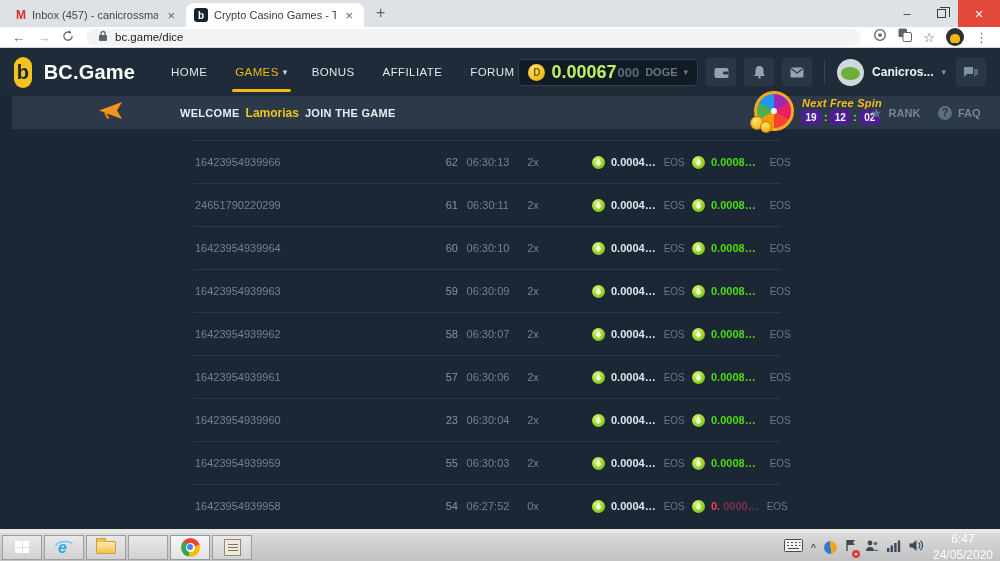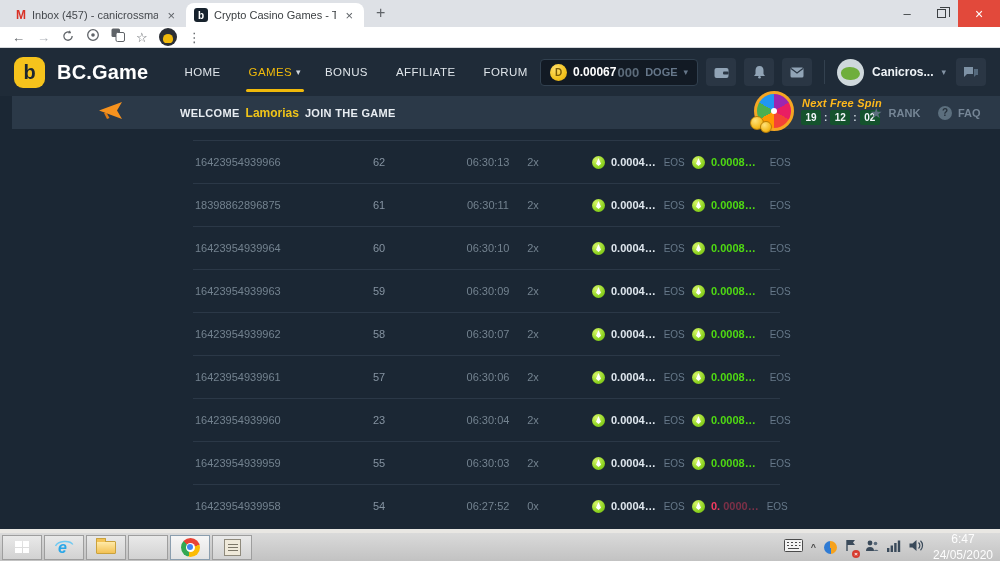--- a/index.html
+++ b/index.html
@@ -37,21 +37,21 @@
   .logo-ico { width: 31px; height: 31px; background: #f6c31c; border-radius: 9px; display: flex; align-items: center; justify-content: center; color: #1c2630; font-size: 20px; font-weight: bold; }
   .brand { color: #fff; font-size: 20px; font-weight: bold; margin-left: 12px; letter-spacing: .2px; }
   .mainnav { display: flex; align-items: center; margin-left: 36px; gap: 24px; }
   .nav-link { color: #dfe5ea; font-size: 11.5px; font-weight: normal; letter-spacing: .4px; position: relative; display: flex; align-items: center; gap: 4px; cursor: pointer; }
   .nav-link.active { color: #f0b90b; }
   .nav-link.active::after { content: ""; position: absolute; left: -3px; right: -3px; bottom: -14px; height: 3px; background: #f0b90b; border-radius: 2px; }
   .nav-caret { font-size: 9px; color: #cfd6dd; }
   .header-right { margin-left: auto; display: flex; align-items: center; gap: 8px; }
   .balance-pill { height: 27px; background: #121a24; border: 1px solid #31404f; border-radius: 4px; display: flex; align-items: center; gap: 6px; padding: 0 9px; }
   .doge-coin { width: 17px; height: 17px; border-radius: 50%; background: radial-gradient(circle at 35% 30%, #ffdf6b, #f2c21d 60%, #d9a514); color: #7a5b05; font-size: 10px; font-weight: bold; display: flex; align-items: center; justify-content: center; }
-  .bal-main { color: #ffffff; font-size: 12px; font-weight: bold; }
+  .bal-main { color: #bef264; font-size: 18px; font-weight: bold; }
   .bal-dim { color: #5c6b7a; font-size: 13px; font-weight: bold; margin-left: -5px; }
   .bal-cur { color: #66778a; font-size: 11px; font-weight: bold; }
   .pill-caret { color: #66778a; font-size: 9px; }
   .hd-icobtn { width: 30px; height: 28px; background: #2a3644; border-radius: 4px; display: flex; align-items: center; justify-content: center; }
   .hd-sep { width: 1px; height: 24px; background: #33414f; margin: 0 4px; }
   .user-avatar { width: 27px; height: 27px; border-radius: 50%; background: #cfd8dc; position: relative; overflow: hidden; }
   .user-avatar::after { content: ""; position: absolute; left: 4px; top: 8px; width: 19px; height: 13px; background: #6fae3c; border-radius: 45% 55% 50% 50%; }
   .user-name { color: #eef3f7; font-size: 12px; font-weight: bold; }
   .user-caret { color: #8494a5; font-size: 9px; margin-right: 2px; }
 
@@ -62,33 +62,33 @@
   .bn-welcome, .bn-join { color: #e8edf2; font-size: 11px; font-weight: bold; letter-spacing: .3px; }
   .bn-player { color: #f0c419; font-size: 12px; font-weight: bold; }
   .spin-wheel { position: absolute; left: 742px; top: -5px; width: 40px; height: 40px; border-radius: 50%; border: 3px solid #f5a623;
     background: conic-gradient(#9c27b0 0 60deg, #e91e63 0 120deg, #f44336 0 180deg, #ff9800 0 240deg, #4caf50 0 300deg, #2196f3 0 360deg); }
   .spin-wheel::after { content: ""; position: absolute; left: 14px; top: 14px; width: 6px; height: 6px; border-radius: 50%; background: #fff; }
   .spin-coin { position: absolute; border-radius: 50%; background: radial-gradient(circle at 35% 30%, #ffe27a, #f5b91c 65%, #cf8f0a); border: 1px solid #b97e08; }
   .spin-coin.c1 { left: 738px; top: 20px; width: 14px; height: 14px; }
   .spin-coin.c2 { left: 748px; top: 25px; width: 12px; height: 12px; }
   .spin-label { position: absolute; left: 790px; top: 1px; color: #ffb81c; font-size: 11px; font-weight: bold; font-style: italic; letter-spacing: .2px; }
   .spin-timer { position: absolute; left: 789px; top: 14px; display: flex; align-items: center; gap: 3px; }
-  .timer-box { width: 20px; height: 15px; background: #14532d; border-radius: 2px; color: #f2f6fa; font-size: 10px; font-weight: bold; display: flex; align-items: center; justify-content: center; }
+  .timer-box { width: 20px; height: 15px; background: #4c1d95; border-radius: 2px; color: #f2f6fa; font-size: 10px; font-weight: bold; display: flex; align-items: center; justify-content: center; }
   .timer-sep { color: #cdd6de; font-size: 10px; font-weight: bold; }
   .bn-rank { position: absolute; left: 858px; top: 0; height: 33px; display: flex; align-items: center; gap: 6px; }
   .bn-faq { position: absolute; left: 926px; top: 0; height: 33px; display: flex; align-items: center; gap: 6px; }
   .rank-star { color: #5c6f7e; font-size: 14px; }
   .faq-circle { width: 14px; height: 14px; border-radius: 50%; background: #5c6f7e; color: #26313c; font-size: 10px; font-weight: bold; display: flex; align-items: center; justify-content: center; }
   .bn-graylabel { color: #76московski8696; color: #768696; font-size: 11px; font-weight: bold; }
 
   
   .bets-table { position: absolute; top: 92px; left: 193px; width: 587px; }
   .bet-row { display: grid; grid-template-columns: 180px 85px 60px 30px 144px auto; align-items: center; height: 43px; border-top: 1px solid #2b3847; font-size: 11px; }
   .c-id { color: #73828f; padding-left: 2px; }
-  .c-roll { color: #8593a1; text-align: left; }
+  .c-roll { color: #8593a1; text-align: right; }
   .c-time { color: #73828f; text-align: center; }
   .c-mult { color: #73828f; text-align: center; }
   .c-bet, .c-profit { display: flex; align-items: center; gap: 6px; }
   .c-bet { padding-left: 44px; }
   .coin-eos { width: 13px; height: 13px; border-radius: 50%; background: radial-gradient(circle at 35% 30%, #d9f56b, #8ed321 60%, #6fb515); position: relative; flex: none; }
   .coin-eos::after { content: ""; position: absolute; left: 4px; top: 2.5px; width: 5px; height: 8px; background: #fff; clip-path: polygon(50% 0, 100% 72%, 50% 100%, 0 72%); }
   .amt { color: #dfe7ee; font-weight: bold; }
   .cur { color: #667889; font-size: 10px; margin-left: 2px; }
   .c-profit .p-main, .c-profit .p-dim { color: #4fda12; font-weight: bold; }
   .bet-row.loss .p-main { color: #f23b60; }
@@ -141,20 +141,29 @@
   </div>
   <div class="toolbar">
     <span class="nav-ico">←</span>
     <span class="nav-ico fwd">→</span>
     <span class="nav-ico">
       <svg width="12" height="12" viewBox="0 0 13 13">
           <path d="M11 6.5 A4.5 4.5 0 1 1 9.2 3" fill="none" stroke="#5f6368" stroke-width="1.4"></path>
           <path d="M8.6 0.4 L9.6 3.6 L6.4 3.4 Z" fill="#5f6368"></path>
         </svg>
     </span>
+    <div class="url-pill">
+      <span>
+        <svg width="10" height="12" viewBox="0 0 10 12">
+            <rect x="1" y="5" width="8" height="6" rx="1" fill="#5f6368"></rect>
+            <path d="M3 5 V3.5 a2 2 0 0 1 4 0 V5" fill="none" stroke="#5f6368" stroke-width="1.3"></path>
+          </svg>
+      </span>
+      <span class="url-text">bc.game/dice</span>
+    </div>
     <div class="tb-right">
       <span>
         <svg width="14" height="14" viewBox="0 0 14 14">
             <circle cx="7" cy="7" r="5.3" fill="none" stroke="#5f6368" stroke-width="1.3"></circle>
             <circle cx="7" cy="7" r="1.8" fill="#5f6368"></circle>
           </svg>
       </span>
       <span>
         <svg width="14" height="14" viewBox="0 0 14 14">
             <rect x="0.5" y="0.5" width="8.5" height="8.5" rx="1.5" fill="#5f6368"></rect>
@@ -280,21 +289,21 @@
           <span class="cur">EOS</span>
         </span>
         <span class="c-profit">
           <span class="coin-eos"></span>
           <span class="p-main">0.0008…</span>
           <span class="p-dim"></span>
           <span class="cur">EOS</span>
         </span>
       </div>
       <div class="bet-row">
-        <span class="c-id">18398862896875</span>
+        <span class="c-id">24651790220299</span>
         <span class="c-roll">61</span>
         <span class="c-time">06:30:11</span>
         <span class="c-mult">2x</span>
         <span class="c-bet">
           <span class="coin-eos"></span>
           <span class="amt">0.0004…</span>
           <span class="cur">EOS</span>
         </span>
         <span class="c-profit">
           <span class="coin-eos"></span>

